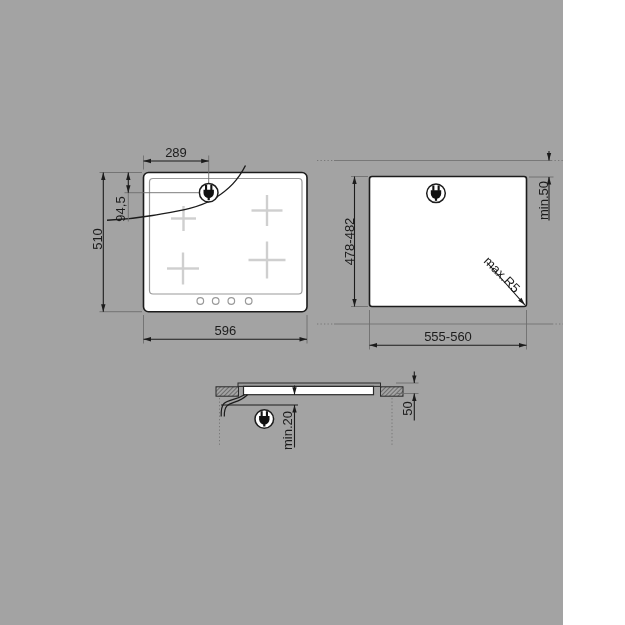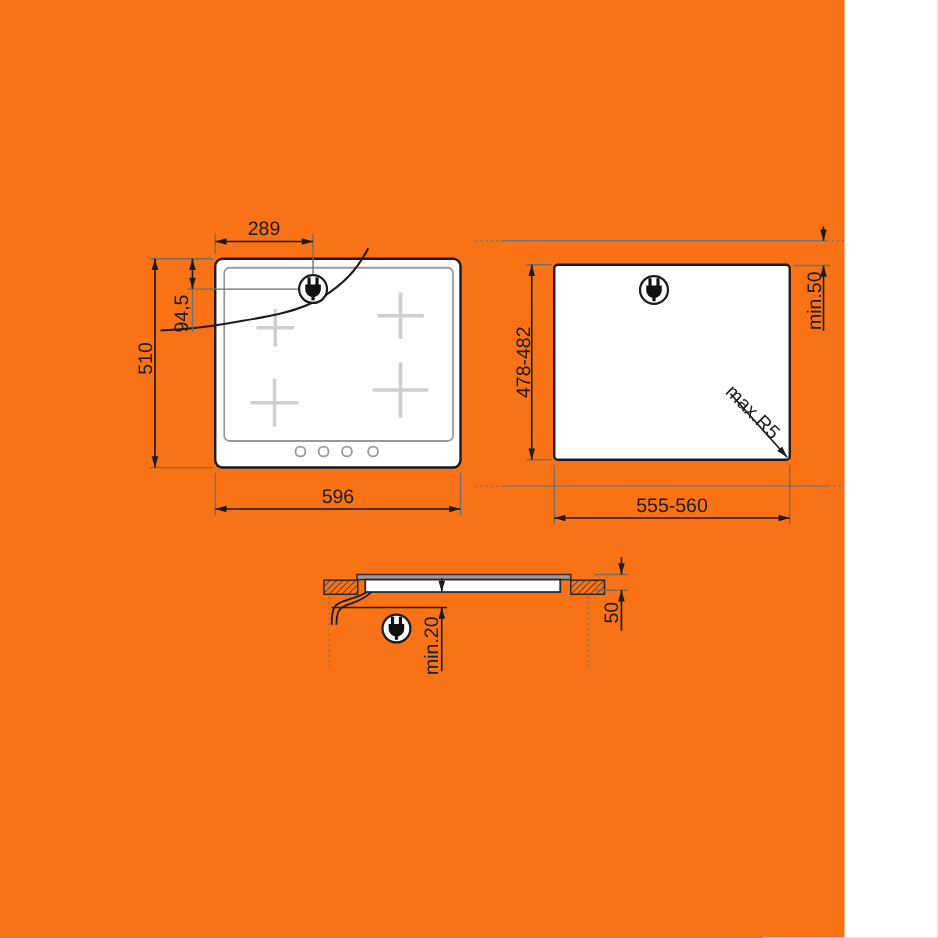--- a/index.html
+++ b/index.html
@@ -1,16 +1,16 @@
 <!DOCTYPE html>
 <html><head>
 <meta charset="utf-8">
 <style>
   html,body{margin:0;padding:0;background:#ffffff;}
-  .canvas{position:relative;width:563px;height:625px;background:#f97316;overflow:hidden;}
+  .canvas{position:relative;width:563px;height:625px;background:#a3a3a3;overflow:hidden;}
   svg{display:block;}
   text{font-family:"Liberation Sans",sans-serif;font-size:13px;fill:#1c1c1c;}
 </style>
 </head>
 <body>
 
 <div class="canvas">
 <svg width="625" height="625" viewBox="0 0 625 625">
   <defs>
     <marker id="arr" markerWidth="16" markerHeight="16" refX="8" refY="8" orient="auto-start-reverse" markerUnits="userSpaceOnUse">

